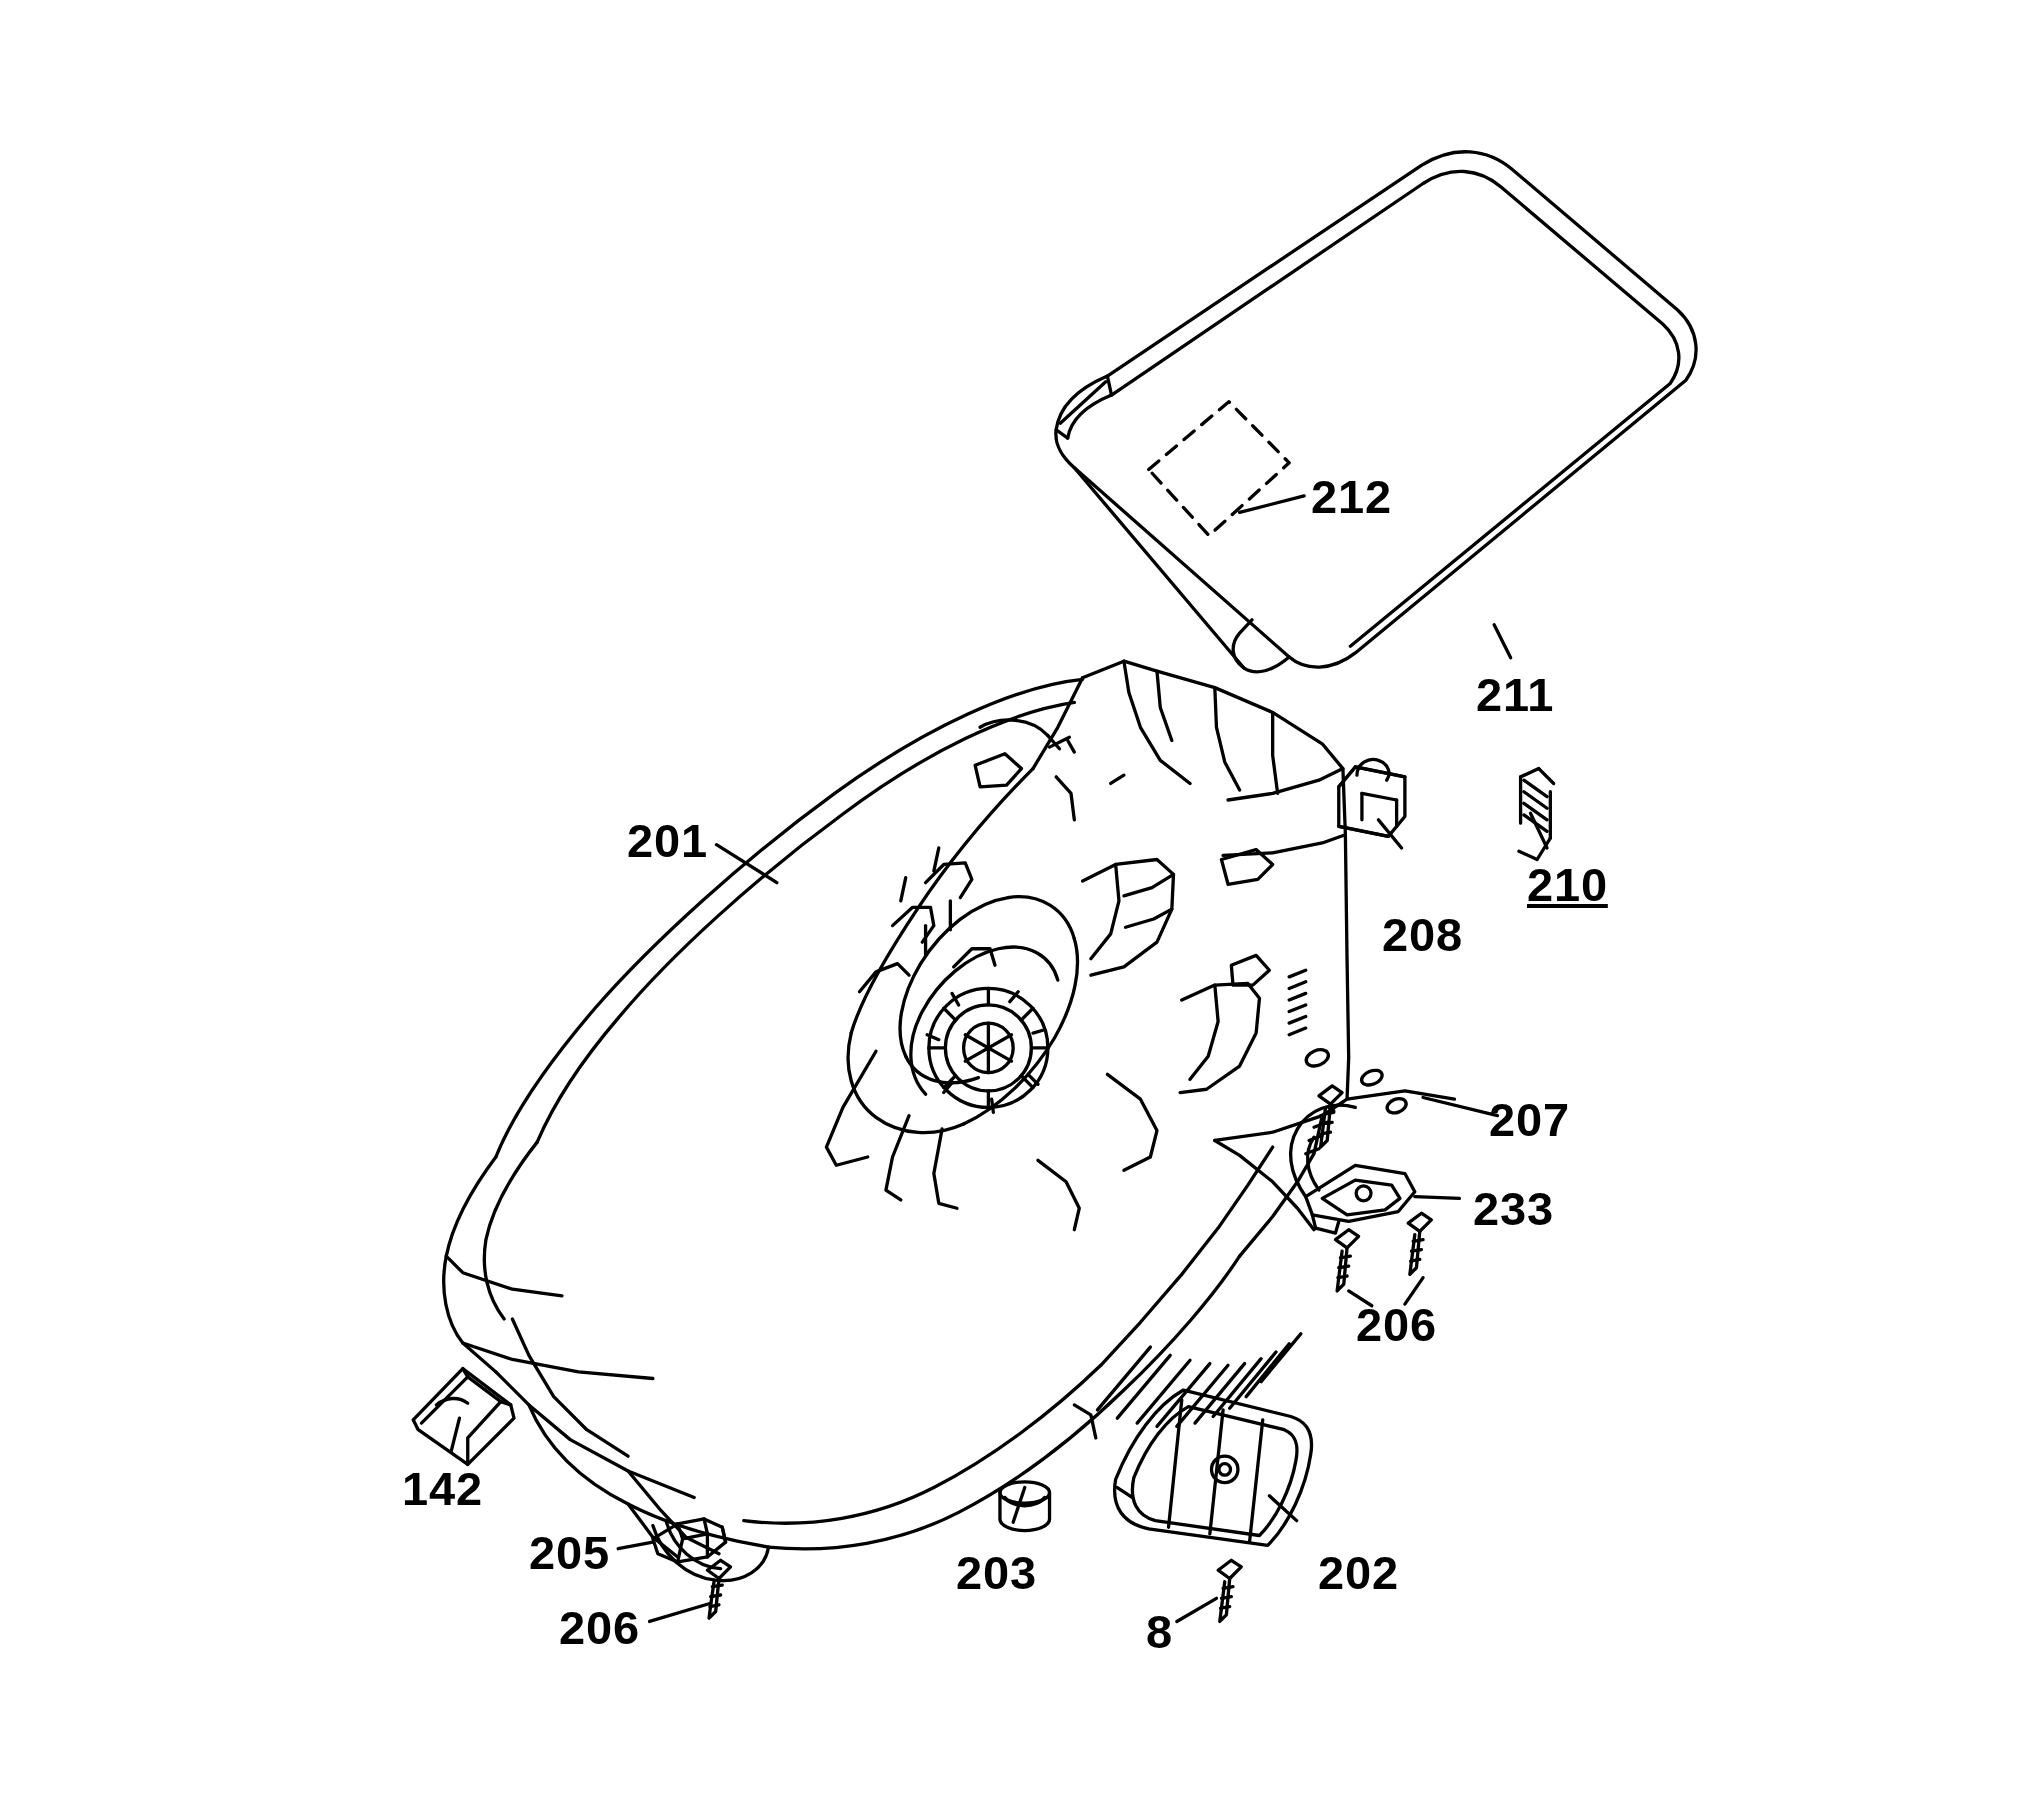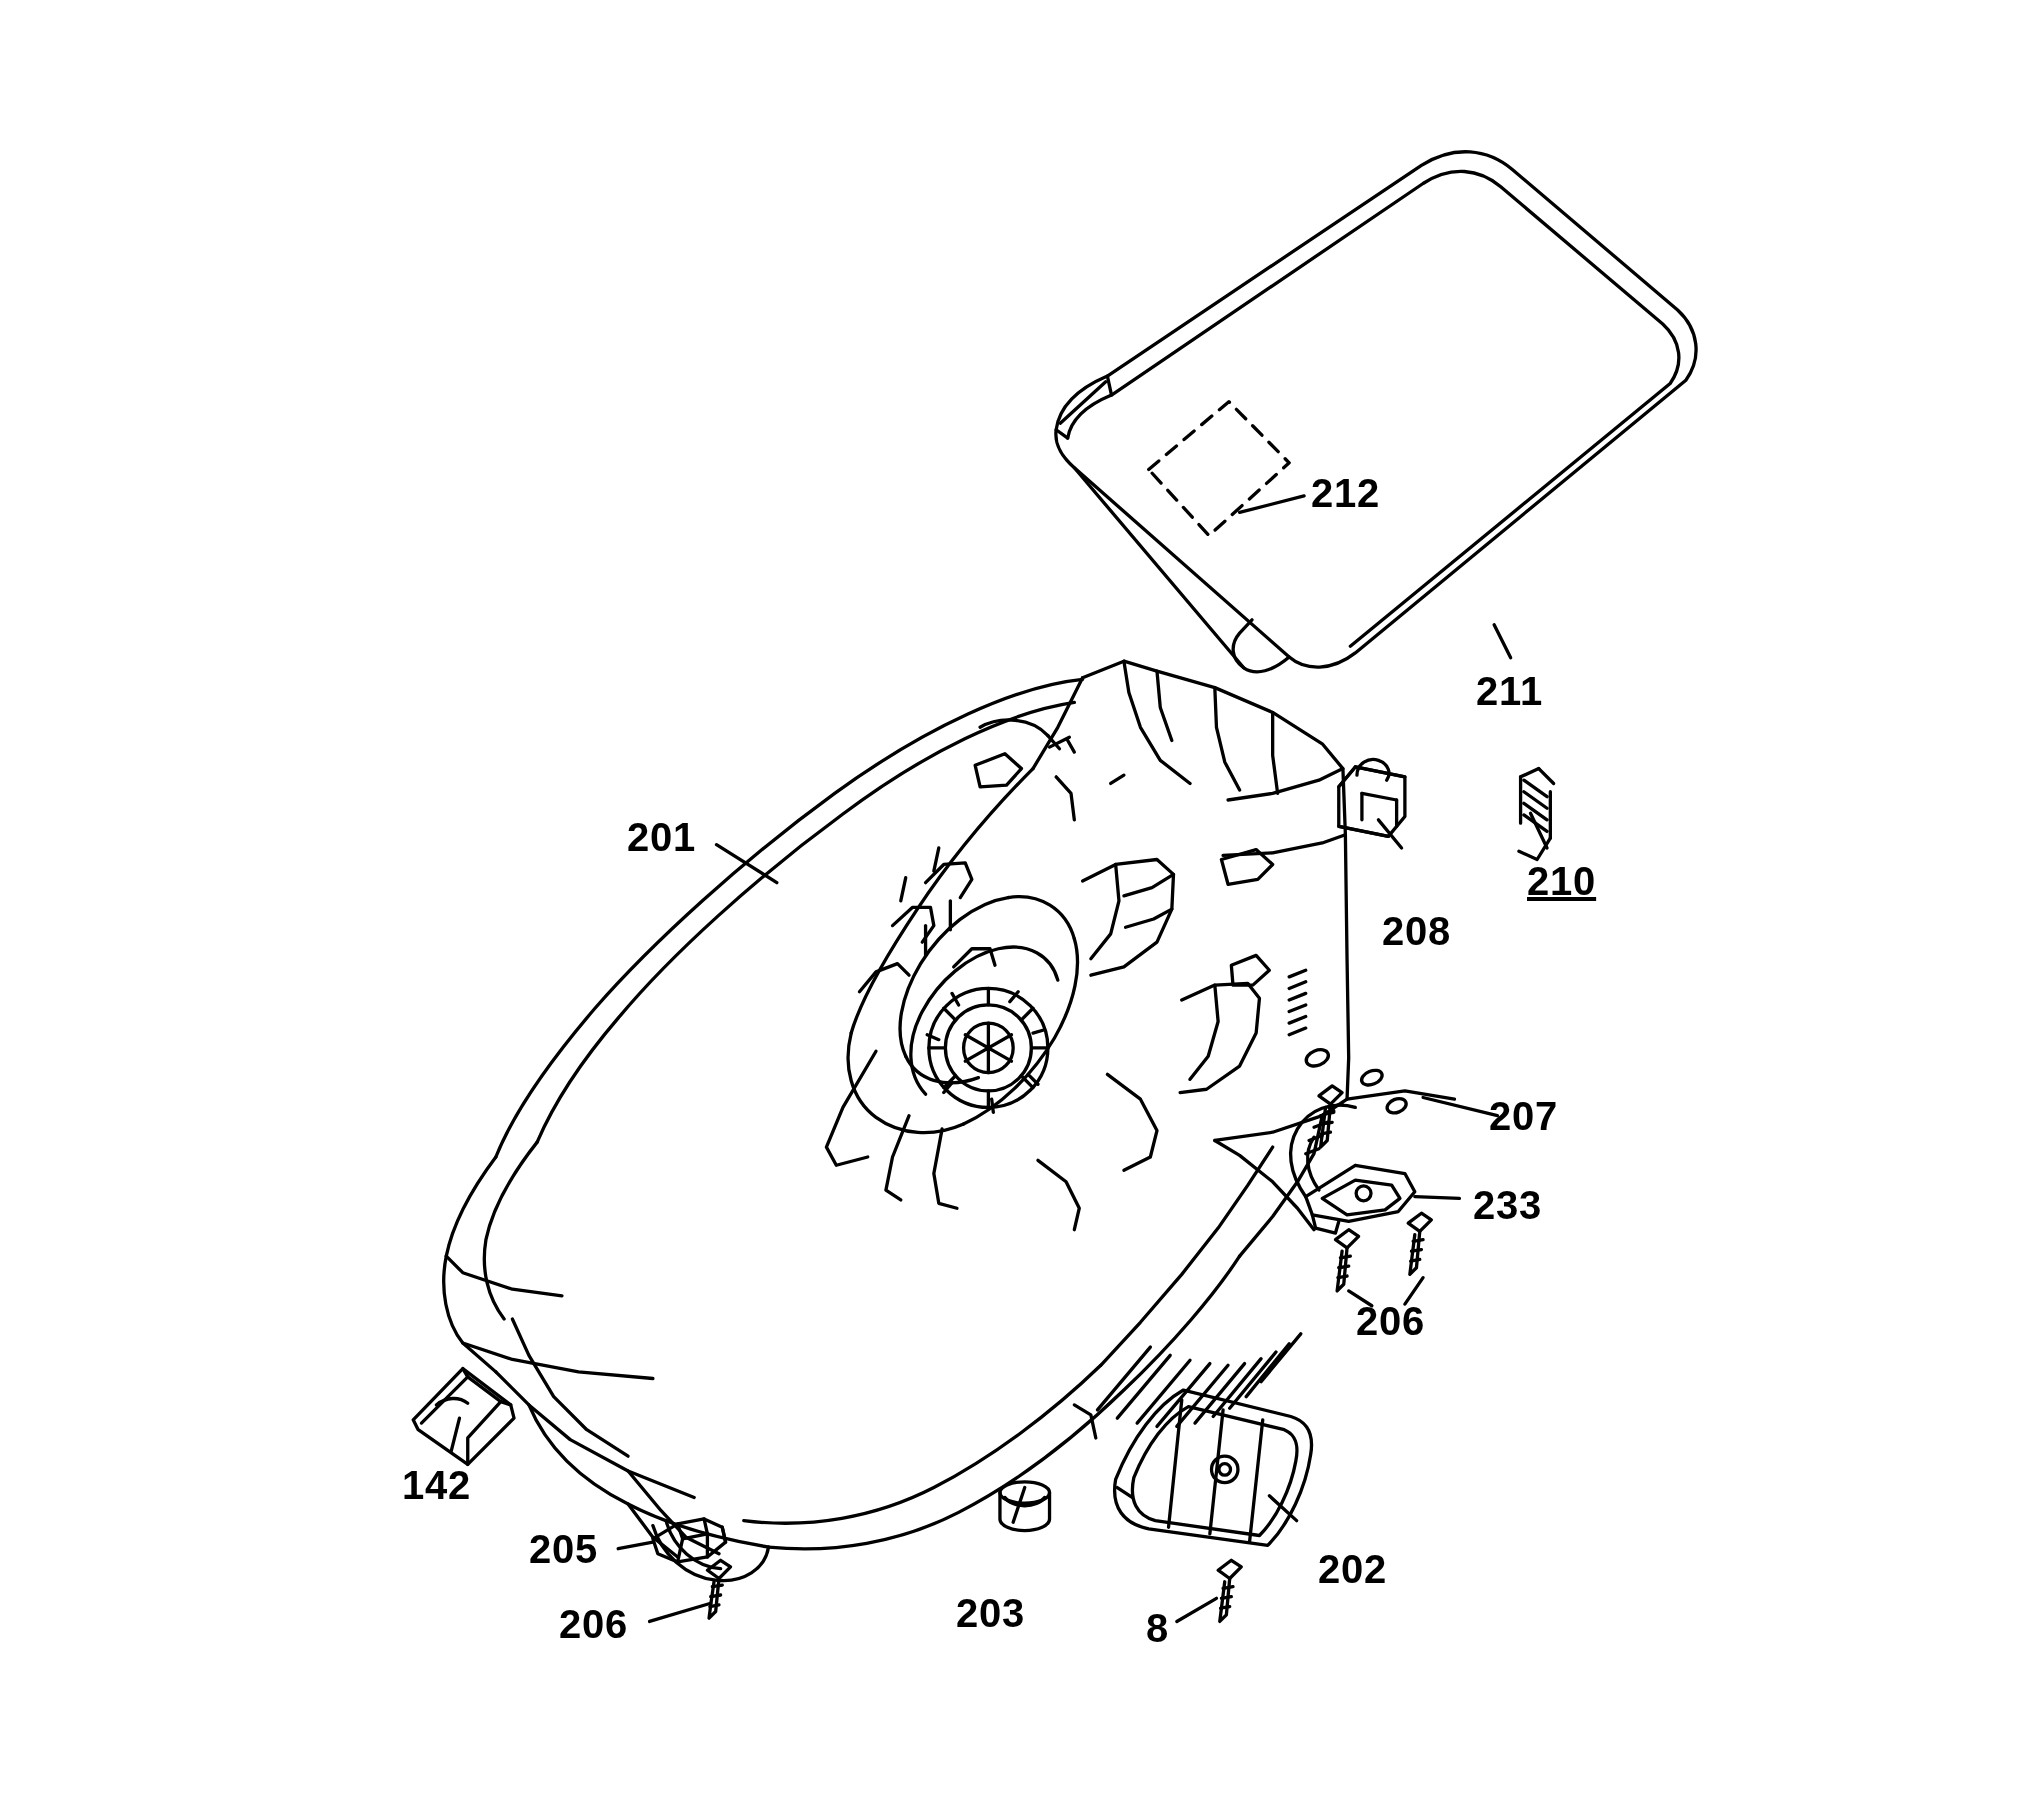--- a/index.html
+++ b/index.html
@@ -21,21 +21,21 @@
     position: absolute;
     left: 0;
     top: 0;
     width: 2028px;
     height: 1819px;
   }
   .callout {
     position: absolute;
     font-family: "Liberation Sans", sans-serif;
     font-weight: bold;
-    font-size: 40px;
+    font-size: 47px;
     color: #000000;
     letter-spacing: 0.8px;
     white-space: nowrap;
     line-height: 1;
   }
 </style>
 </head>
 <body>
 
 <div id="sheet">
@@ -340,21 +340,21 @@
         <path d="M1578 600 L1500 620"></path>
         <path d="M1424 1962 L1472 1934"></path>
       </g>
     </g>
   </svg>
 
   <div class="callout" style="left:627px; top:817px;">201</div>
 
   <div class="callout" style="left:1318px; top:1549px;">202</div>
 
-  <div class="callout" style="left:956px; top:1549px;margin-top:44px;">203</div>
+  <div class="callout" style="left:956px; top:1549px;">203</div>
 
   <div class="callout" style="left:1473px; top:1185px;">233</div>
 
   <div class="callout" style="left:529px; top:1529px;">205</div>
 
   <div class="callout" style="left:1356px; top:1301px;">206</div>
 
   <div class="callout" style="left:559px; top:1604px;">206</div>
 
   <div class="callout" style="left:1489px; top:1096px;">207</div>

